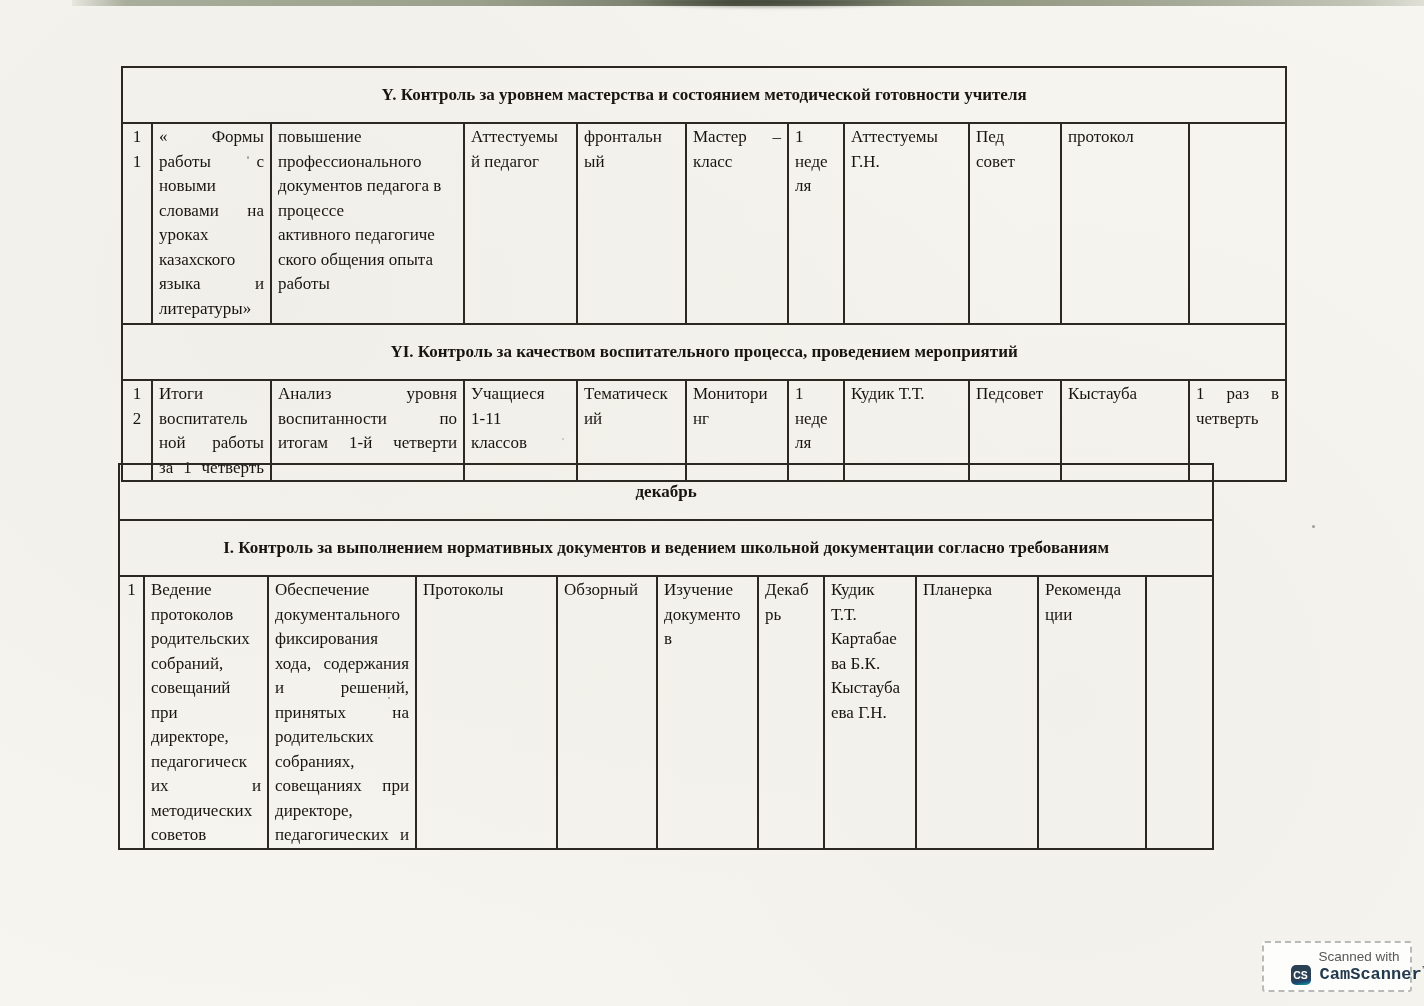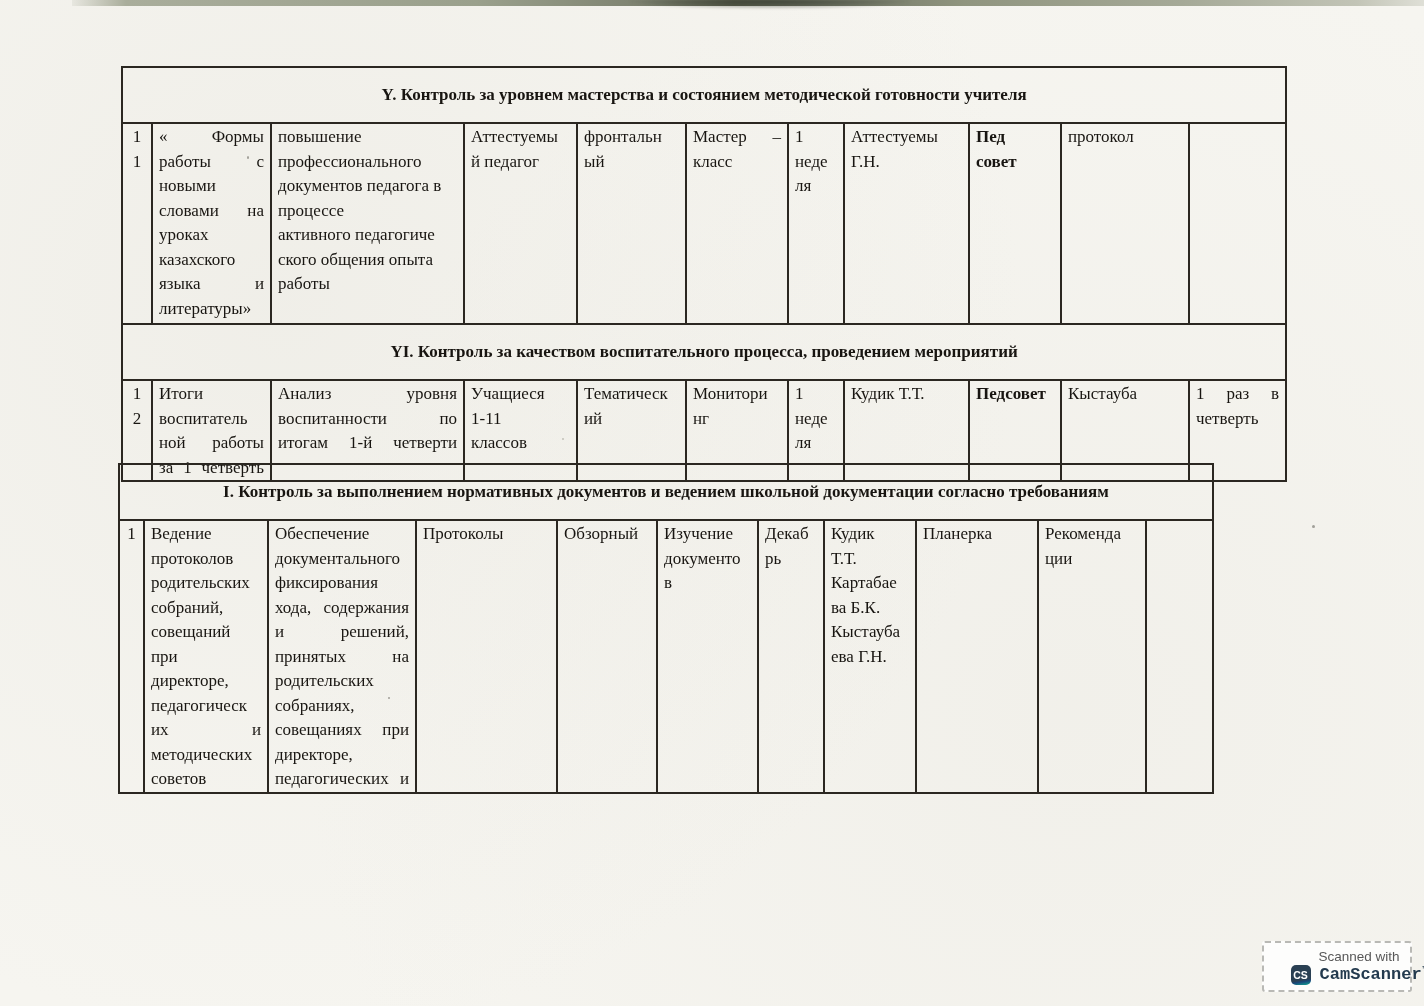--- a/index.html
+++ b/index.html
@@ -41,21 +41,21 @@
     line-height:24.5px;
     white-space:pre-line;
     overflow:hidden;
   }
   td.sec{
     white-space:normal;text-align:center;font-weight:bold;
     padding:16px 4px;line-height:22px;
   }
   td.num{text-align:center;padding:1px 2px;}
   td.just{text-align:justify;text-align-last:justify;}
-  td.b{font-weight:bold;}
+  td.b{font-weight:normal;}
 
   #table1{left:121px;top:66px;width:1166px;}
   #table1 tr.sec1 td{height:22px;}
   #table1 tr.r11 td{height:197px;}
   #table1 tr.sec2 td{height:18px;}
   #table1 tr.r12 td{height:94px;}
 
   #table2{left:118px;top:463px;width:1096px;}
   #table2 tr.month td{height:19px;}
   #table2 tr.sec td{height:21px;font-family:Liberation Serif, serif;}
@@ -184,20 +184,23 @@
       <col style="width:141px">
         <col style="width:100px">
         <col style="width:101px">
       <col style="width:66px">
         <col style="width:92px">
         <col style="width:122px">
       <col style="width:108px">
         <col style="width:67px">
     </colgroup>
     <tbody>
+        <tr class="month">
+      <td class="sec" colspan="11">декабрь</td>
+    </tr>
     <tr class="sec">
       <td class="sec" colspan="11">I. Контроль за выполнением нормативных документов и ведением школьной документации согласно требованиям</td>
     </tr>
     <tr class="r1">
       <td class="num">1</td>
       <td class="just">Ведение
 протоколов
 родительских
 собраний,
 совещаний

